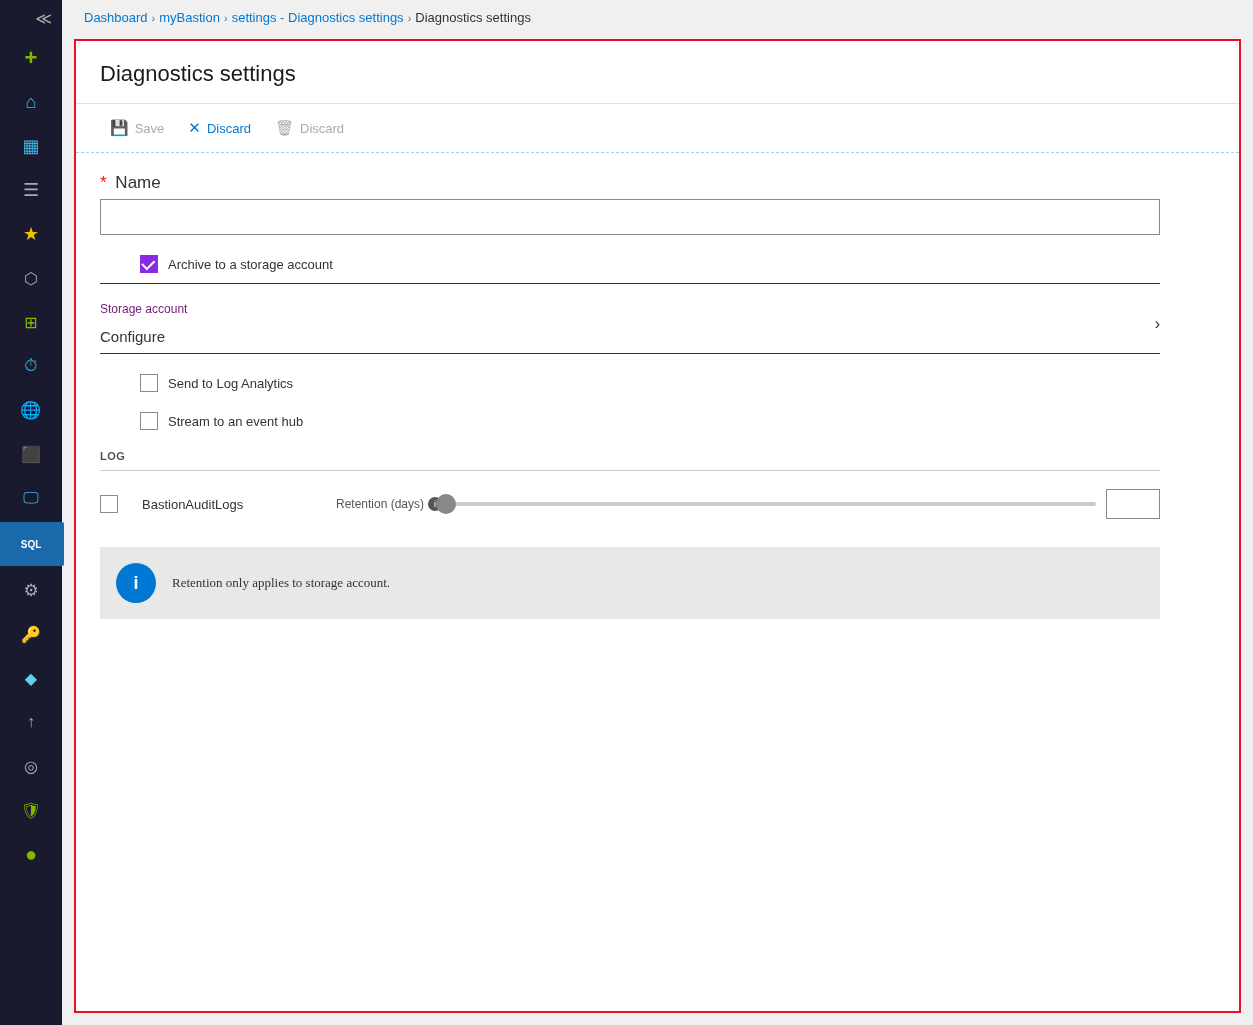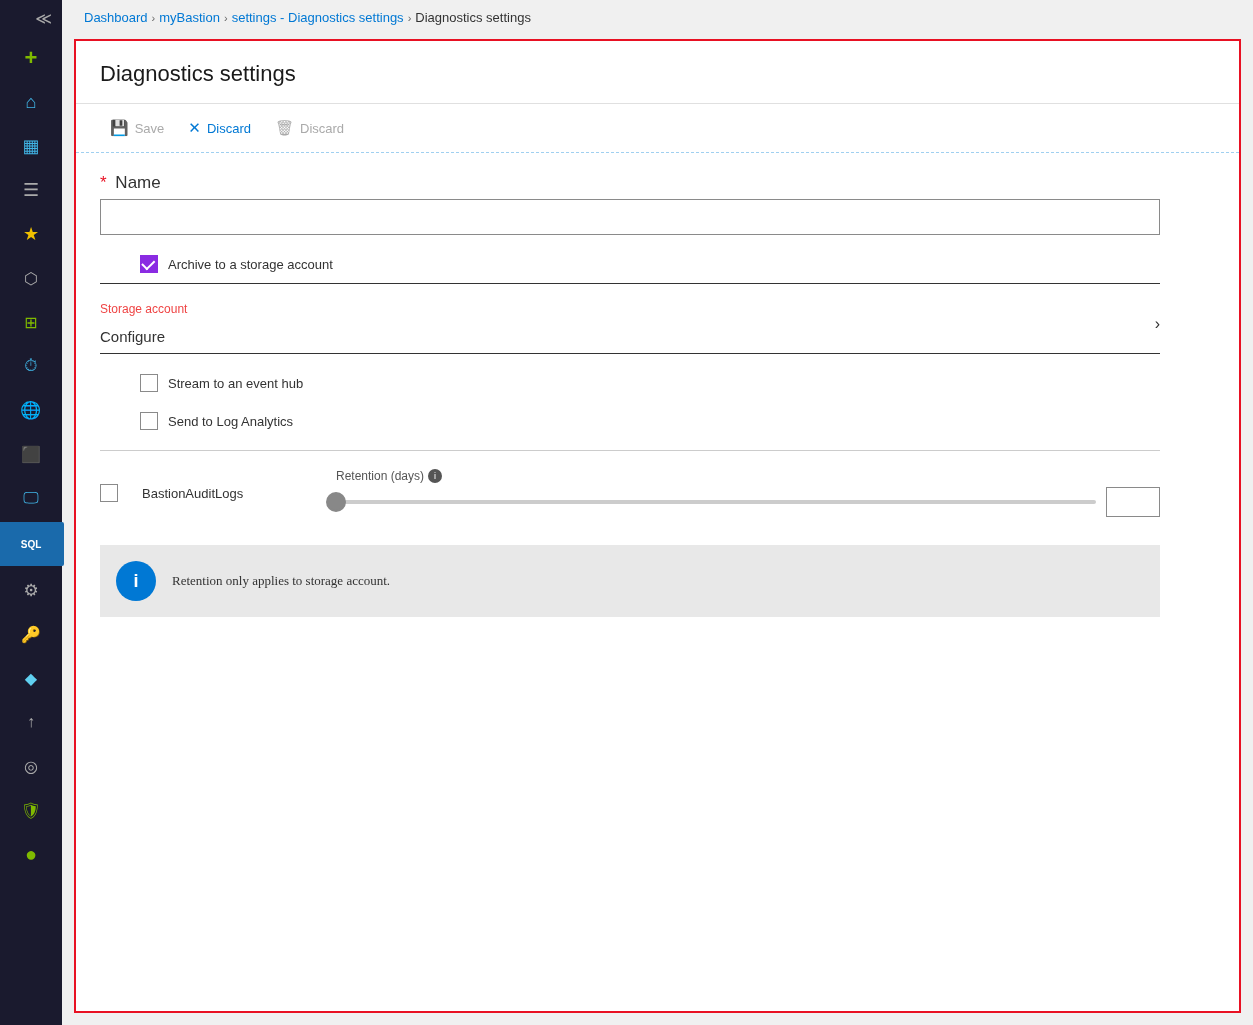--- a/index.html
+++ b/index.html
@@ -195,21 +195,21 @@
     .storage-row {
       max-width: 1060px;
       padding: 8px 0;
       border-bottom: 1px solid #333;
       display: flex;
       align-items: center;
       justify-content: space-between;
       margin-bottom: 20px;
     }
     .storage-row .storage-info { display: flex; flex-direction: column; }
-    .storage-row .storage-label { font-size: 12px; color: #ef4444; }
+    .storage-row .storage-label { font-size: 12px; color: #701a75; }
     .storage-row .storage-value { font-size: 15px; color: #333; font-weight: 400; margin-top: 12px; }
     .storage-row .chevron { font-size: 16px; color: #333; cursor: pointer; }
 
     
     .log-section { margin-top: 20px; }
     .log-section-title {
       font-size: 11px;
       font-weight: 700;
       color: #555;
       letter-spacing: 0.5px;
@@ -450,40 +450,41 @@
         <div class="storage-info">
           <span class="storage-label">Storage account</span>
           <span class="storage-value">Configure</span>
         </div>
         <span class="chevron">›</span>
       </div>
 
       
       <div class="checkbox-row" style="margin-bottom:20px;">
         <div class="custom-checkbox"></div>
-        <label>Stream to an event hub</label>
+        <label>Send to Log Analytics</label>
       </div>
 
       
       <div class="checkbox-row" style="margin-bottom:20px;">
         <div class="custom-checkbox"></div>
-        <label>Send to Log Analytics</label>
+        <label>Stream to an event hub</label>
       </div>
 
       
       <div class="log-section">
+        <div class="log-section-title">LOG</div>
         <hr class="log-divider">
 
         <div class="log-row">
           <div class="log-row-left">
             <div class="custom-checkbox"></div>
             <span class="log-name">BastionAuditLogs</span>
           </div>
           <div class="log-row-right">
-            <div style="display:flex;flex-direction:column;gap:4px;flex:1;">
+            <div style="display:flex;flex-direction:row;gap:4px;flex:1;">
               <div class="retention-label">
                 <span>Retention (days)</span>
                 <span class="info-icon">i</span>
               </div>
               <div class="retention-slider-container">
                 <div class="retention-slider">
                   <div class="slider-thumb"></div>
                 </div>
                 <input class="retention-input" type="text" style="">
               </div>

